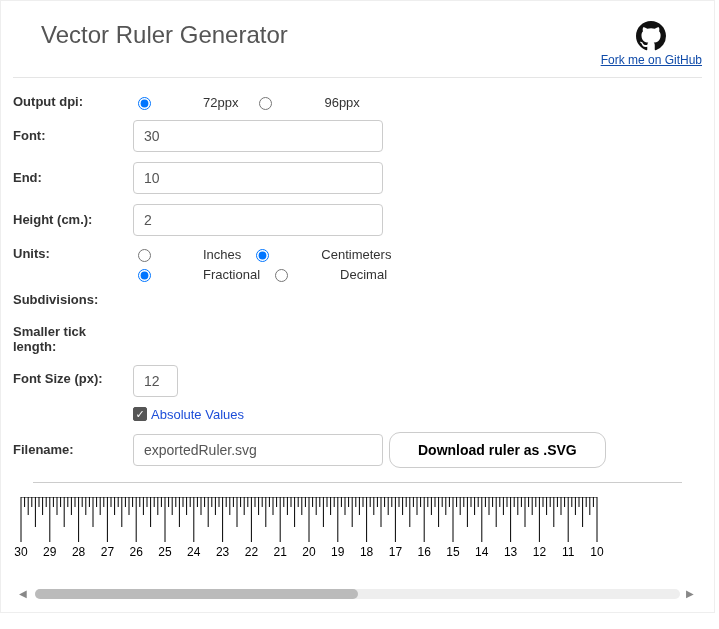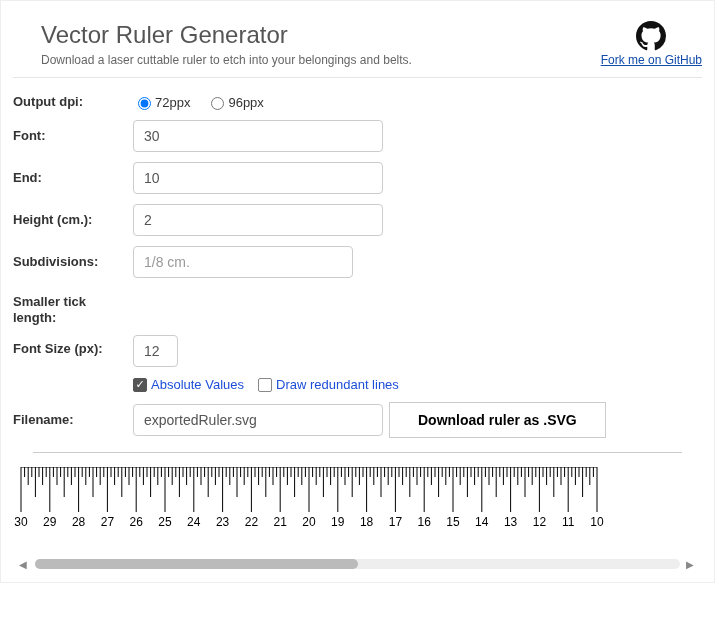--- a/index.html
+++ b/index.html
@@ -61,30 +61,30 @@
     border: 1px solid #ccc;
     border-radius: 4px;
     padding: 0 10px;
     font-size: 14px;
     color: #555;
   }
   input[type=text]::placeholder { color: #999; }
   .w250 { width: 250px; }
   .w220 { width: 220px; }
   .w45  { width: 45px; }
-  .radio { display: inline-flex; align-items: center; margin-right: 10px; font-size: 13px; color: #333; }
+  .radio { display: inline-flex; align-items: center; margin-right: 10px; font-size: 13px; color: #333; gap: 48px; }
   .radio input { margin-right: 4px; }
   .check { display: inline-flex; align-items: center; margin-right: 8px; font-size: 13px; color: #1d4ed8; }
   .ckbox { width:14px; height:14px; border:1px solid #888; border-radius:2px; display:inline-flex; align-items:center; justify-content:center; margin-right:4px; background:#fff; }
   .ckbox.checked { background:#555; border-color:#555; }
   .ckbox.checked::after { content:"✓"; color:#fff; font-size:11px; line-height:11px; }
   .btn {
     height: 36px;
     border: 1px solid #ccc;
-    border-radius: 0;
+    border-radius: 11px;
     background: #fff;
     font-size: 14px;
     font-weight: 700;
     padding: 0 28px;
     cursor: pointer;
   }
   hr.mid { border:none; border-top:1px solid #ccc; margin:14px 20px; }
   .ruler-wrap { overflow-x: auto; padding-bottom: 8px; margin-bottom:6px; }
   .scrollbar {
     height: 16px;
@@ -99,21 +99,20 @@
   .units-rows .ctrl { flex-direction: column; align-items:flex-start; gap:4px; }
   .units-rows .line { display:flex; }
 </style>
 </head>
 <body>
 
 <div class="container">
   <div class="header">
     <div>
       <h1 class="title">Vector Ruler Generator</h1>
-      <p class="subtitle">Download a laser cuttable ruler to etch into your belongings and belts.</p>
     </div>
     <div class="gh">
       <div class="gh-icon">
         <svg viewBox="0 0 16 16" width="30" height="30">
             <path fill="#111" d="M8 0C3.58 0 0 3.58 0 8c0 3.54 2.29 6.53 5.47 7.59.4.07.55-.17.55-.38 0-.19-.01-.82-.01-1.49-2.01.37-2.53-.49-2.69-.94-.09-.23-.48-.94-.82-1.13-.28-.15-.68-.52-.01-.53.63-.01 1.08.58 1.23.82.72 1.21 1.87.87 2.33.66.07-.52.28-.87.51-1.07-1.78-.2-3.64-.89-3.64-3.95 0-.87.31-1.59.82-2.15-.08-.2-.36-1.02.08-2.12 0 0 .67-.21 2.2.82.64-.18 1.32-.27 2-.27.68 0 1.36.09 2 .27 1.53-1.04 2.2-.82 2.2-.82.44 1.1.16 1.92.08 2.12.51.56.82 1.27.82 2.15 0 3.07-1.87 3.75-3.65 3.95.29.25.54.73.54 1.48 0 1.07-.01 1.93-.01 2.2 0 .21.15.46.55.38A8.013 8.013 0 0 0 16 8c0-4.42-3.58-8-8-8z"></path>
           </svg>
       </div>
       <a href="#">Fork me on GitHub</a>
     </div>
   </div>
@@ -148,49 +147,67 @@
         </div>
     </div>
 
     <div class="row">
       <div class="lbl">Height (cm.):</div>
       <div class="ctrl">
           <input class="w250" type="text" value="2" style="">
         </div>
     </div>
 
+    <div class="row units-rows" style="align-items:flex-start;">
+      <div class="lbl">Units:</div>
+      <div class="ctrl">
+        <div class="line">
+          <label class="radio">
+              <input type="radio" name="us" style="">
+              <span>Inches</span>
+            </label>
+          <label class="radio">
+              <input type="radio" name="us" checked="" style="">
+              <span>Centimeters</span>
+            </label>
+        </div>
+        <div class="line">
+          <label class="radio">
+              <input type="radio" name="uf" checked="" style="">
+              <span>Fractional</span>
+            </label>
+          <label class="radio">
+              <input type="radio" name="uf" style="">
+              <span>Decimal</span>
+            </label>
+        </div>
+      </div>
+    </div>
 
     <div class="row">
       <div class="lbl">Subdivisions:</div>
-      <div class="ctrl">
-          <input class="w220" type="text" placeholder="1/8 cm." style="">
-        </div>
     </div>
 
     <div class="row" style="align-items:flex-start;">
       <div class="lbl" style="padding-top:6px;">Smaller tick length:</div>
     </div>
 
     <div class="row" style="align-items:flex-start;">
       <div class="lbl" style="padding-top:6px;">Font Size (px):</div>
       <div class="ctrl">
           <input class="w45" type="text" value="12" style="">
         </div>
     </div>
 
     <div class="row">
       <div class="lbl"></div>
       <div class="ctrl">
         <span class="check">
             <span class="ckbox checked"></span>
             <span>Absolute Values</span>
-          </span>
-        <span class="check">
-            <span class="ckbox"></span>
-            <span>Draw redundant lines</span>
           </span>
       </div>
     </div>
 
     <div class="row">
       <div class="lbl">Filename:</div>
       <div class="ctrl">
         <input class="w250" type="text" value="exportedRuler.svg" style="">
         <button class="btn">Download ruler as .SVG</button>
       </div>

